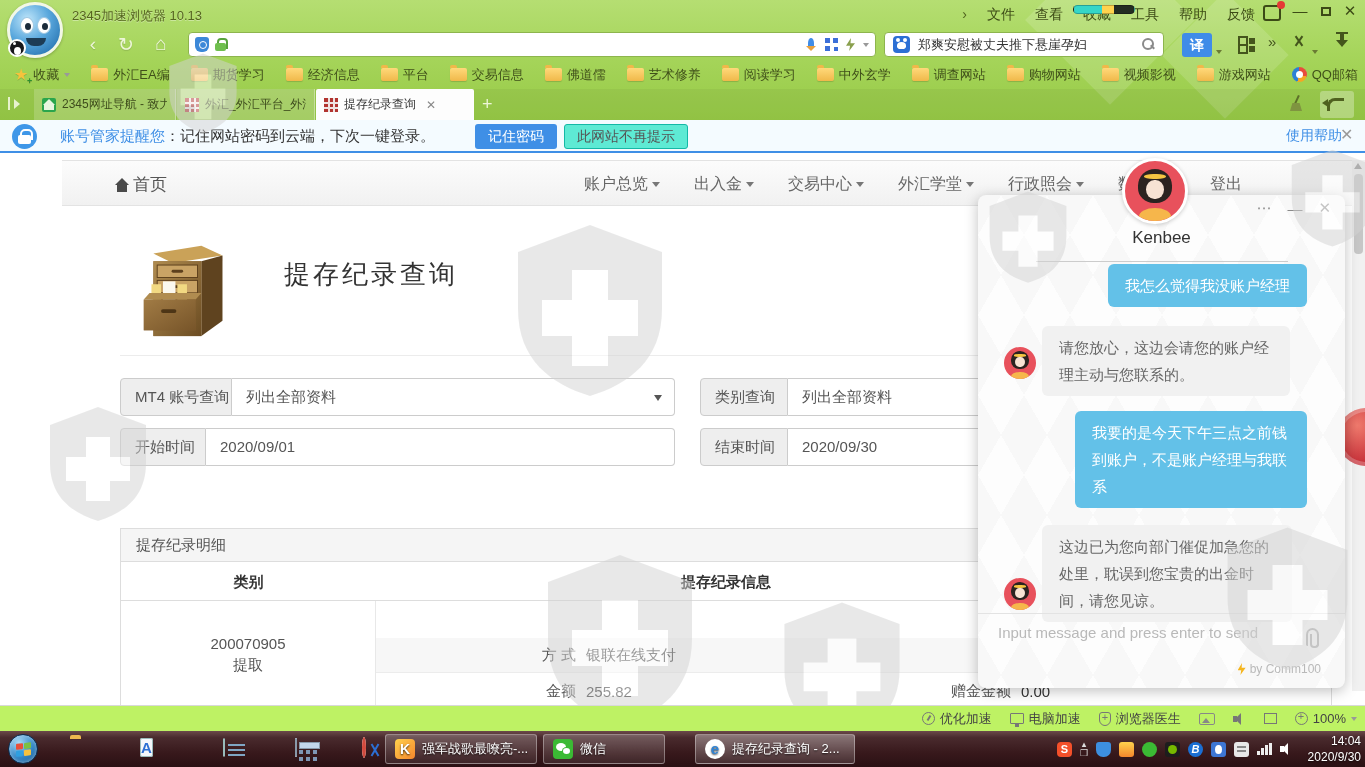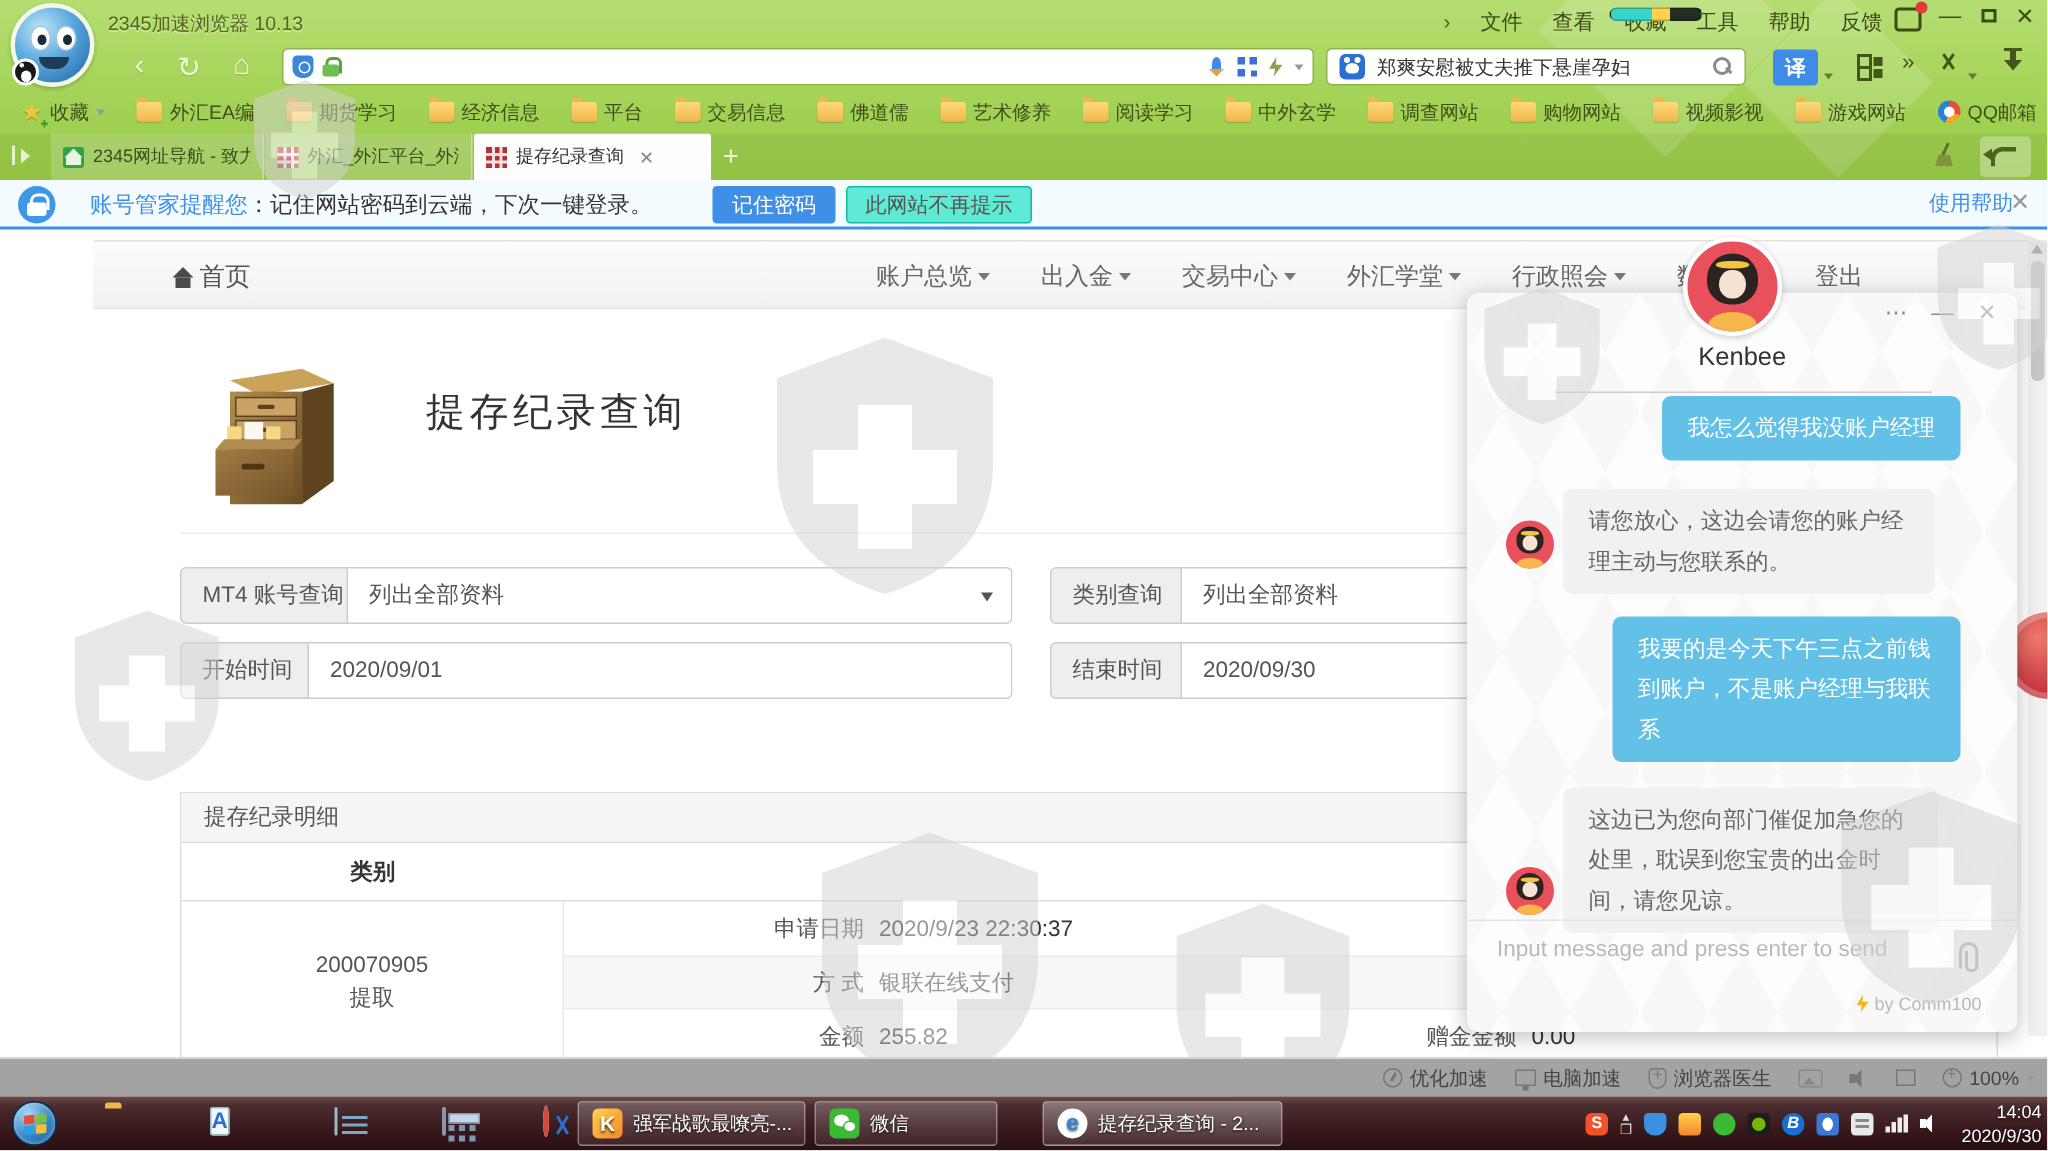--- a/index.html
+++ b/index.html
@@ -189,21 +189,21 @@
   .bub.in{background:#f1f1f1;color:#666}
   .chat-input-zone{position:absolute;left:0;top:418px;width:100%;height:75px;border-top:1px solid #e3e3e3}
   .chat-input{position:absolute;left:20px;top:10px;width:280px;border:none;background:transparent;font-size:15px;color:#444;outline:none;font-family:inherit}
   .chat-input::placeholder{color:#b9b9b9}
   .ic-clip{position:absolute;right:26px;top:14px;width:13px;height:18px;border:2px solid #b5b5b5;border-radius:7px 7px 2px 2px;border-bottom:none}
   .ic-clip:after{content:"";position:absolute;left:2px;top:4px;width:5px;height:12px;border:2px solid #b5b5b5;border-top:none;border-radius:0 0 4px 4px}
   .branding{position:absolute;right:24px;top:48px;font-size:12px;color:#b9b9b9;display:flex;align-items:center;gap:4px}
   .ic-boltY{width:8px;height:12px;background:#f5b51d;clip-path:polygon(55% 0,0 60%,45% 60%,35% 100%,100% 40%,50% 40%)}
 
   
-  .statusbar{position:absolute;left:0;top:705px;width:100%;height:26px;background:#a3a3a3;border-top:1px solid #d9d9d9;z-index:50}
+  .statusbar{position:absolute;left:0;top:705px;width:100%;height:26px;background:#bef264;border-top:1px solid #d9d9d9;z-index:50}
   .sb-items{position:absolute;right:8px;top:0;height:25px;display:flex;align-items:center;gap:18px;font-size:13px;color:#444}
   .sb-it{display:flex;align-items:center;gap:5px}
   .ic-gauge{width:13px;height:13px;border:1.5px solid #777;border-radius:50%;position:relative}
   .ic-gauge:after{content:"";position:absolute;left:5px;top:2px;width:2px;height:6px;background:#777;transform:rotate(30deg)}
   .ic-monitor{width:14px;height:11px;border:1.5px solid #777;border-radius:1px;position:relative}
   .ic-monitor:after{content:"";position:absolute;left:4px;top:10px;width:4px;height:3px;background:#777}
   .ic-docshield{width:12px;height:14px;border:1.5px solid #777;border-radius:3px 3px 6px 6px;position:relative}
   .ic-docshield:after{content:"+";position:absolute;left:2px;top:-2px;font-size:11px;color:#777}
   .ic-photo{width:16px;height:12px;border:1.5px solid #888;border-radius:2px;position:relative}
   .ic-photo:after{content:"";position:absolute;left:2px;bottom:1px;border-left:4px solid transparent;border-right:4px solid transparent;border-bottom:5px solid #888}
@@ -491,29 +491,26 @@
       <span class="flabel" style="left:120px;width:86px">开始时间</span>
       <span class="ffield" style="left:206px;width:469px">2020/09/01</span>
       <span class="flabel" style="left:700px;width:88px">结束时间</span>
       <span class="ffield" style="left:788px;width:424px">2020/09/30</span>
     </div>
 
     <div class="panel">
       <div class="panel-h">提存纪录明细</div>
       <div class="thead">
         <span class="th1">类别</span>
+        <span class="th2">提存纪录信息</span>
       </div>
       <div class="tbody">
         <div class="catcell">
           <span>200070905</span>
           <span>提取</span>
-        </div>
-        <div class="trow" style="top:0;height:37px;border-bottom:1px solid #ececec">
-          <span class="dlabel">申请日期</span>
-          <span class="dvalue">2020/9/23 22:30:37</span>
         </div>
         <div class="trow" style="top:37px;height:35px;background:#f7f7f7;border-bottom:1px solid #ececec">
           <span class="dlabel">方 式</span>
           <span class="dvalue">银联在线支付</span>
         </div>
         <div class="trow" style="top:72px;height:36px">
           <span class="dlabel">金额</span>
           <span class="dvalue">255.82</span>
           <span class="pair2">
             <span class="dlabel">赠金金额</span>

